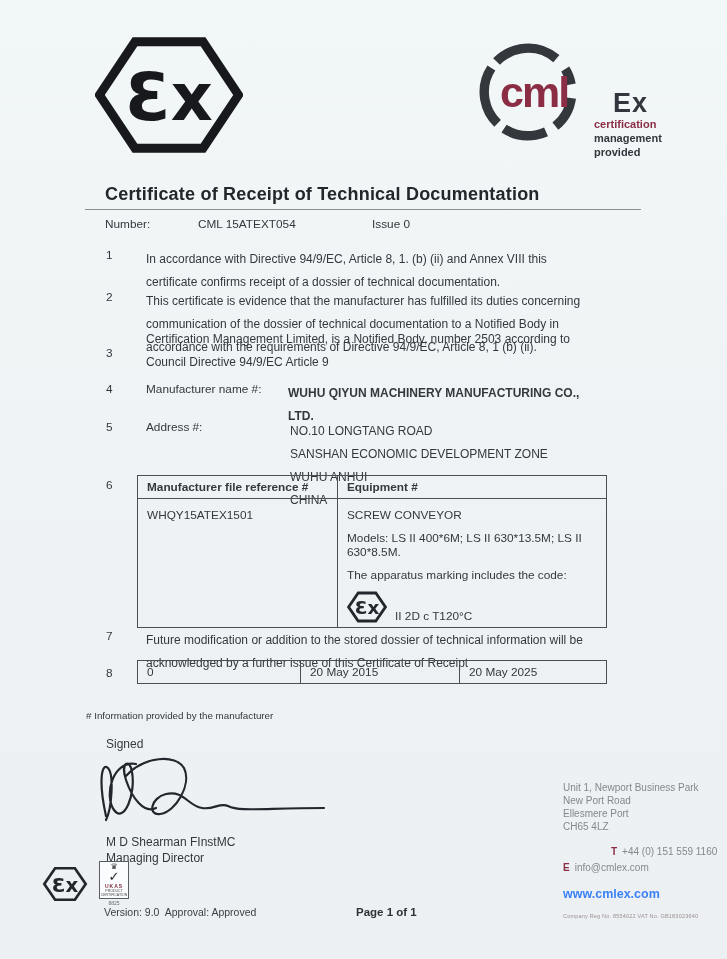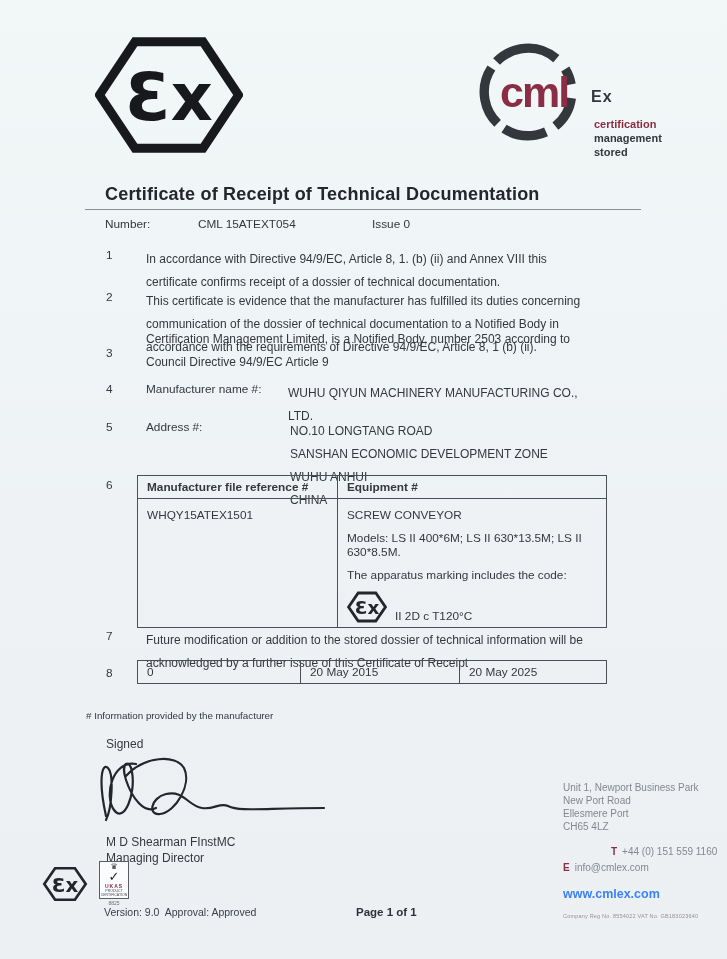--- a/index.html
+++ b/index.html
@@ -22,21 +22,21 @@
   .rule{ height:1px; background:#6a6e74; opacity:.75; }
   .numrow{ font-size:11.8px; color:#34383e; }
 
   
   .cnum{ font-size:11.8px; color:#34383e; width:22px; }
   .ctext{ font-size:12px; line-height:23px; color:#34383e; }
   .clabel{ font-size:11.8px; color:#34383e; }
 
   
   .cml-name{ font-size:43px; font-weight:bold; color:#8c2d46; letter-spacing:-2px; font-family:"Liberation Sans",sans-serif; }
-  .cml-ex{ font-size:16px; font-weight:bold; color:#33363c; letter-spacing:1px; }
+  .cml-ex{ font-size:27px; font-weight:bold; color:#33363c; letter-spacing:1px;margin-left:22px; }
   .cml-line{ font-size:11px; font-weight:bold; line-height:13.5px; color:#33363c; }
   .cml-line.m{ color:#8c2d46; }
 
   
   table{ border-collapse:collapse; table-layout:fixed; }
   td,th{ border:1.4px solid #4a4e55; font-size:11.8px; color:#34383e; text-align:left; vertical-align:top; padding:4px 9px; }
   th{ font-weight:bold; }
   .eq-cell div{ margin-bottom:9px; }
 
   
@@ -69,21 +69,21 @@
 </div>
 
 <div class="abs" style="left:478px; top:40px; width:230px; height:135px;">
   <svg class="abs" style="left:0; top:2px;" width="100" height="100" viewBox="0 0 96 96">
     <circle cx="48" cy="48" r="42" fill="none" stroke="#34373c" stroke-width="9" pathLength="100" stroke-dasharray="0 5 12 4 16 3 22 3 24 5 6" transform="rotate(-10 48 48)"></circle>
   </svg>
   <span class="abs cml-name" style="left:22px; top:28px;">cml</span>
   <span class="abs cml-ex" style="left:113px; top:48px;">Ex</span>
   <span class="abs cml-line m" style="left:116px; top:78px;">certification</span>
   <span class="abs cml-line" style="left:116px; top:92px;">management</span>
-  <span class="abs cml-line" style="left:116px; top:106px;">stored</span>
+  <span class="abs cml-line" style="left:116px; top:106px;">provided</span>
 </div>
 
 <div class="abs title" style="left:105px; top:184px;">Certificate of Receipt of Technical Documentation</div>
 <div class="abs rule" style="left:85px; top:209px; width:556px;"></div>
 <span class="abs numrow" style="left:105px; top:217px;">Number:</span>
 <span class="abs numrow" style="left:198px; top:217px;">CML 15ATEXT054</span>
 <span class="abs numrow" style="left:372px; top:217px;">Issue 0</span>
 
 <span class="abs cnum" style="left:106px; top:248px;">1</span>
 <div class="abs ctext pre" style="left:146px; top:248px; width:480px;">In accordance with Directive 94/9/EC, Article 8, 1. (b) (ii) and Annex VIII this
@@ -93,21 +93,21 @@
 <div class="abs ctext pre" style="left:146px; top:290px; width:480px;">This certificate is evidence that the manufacturer has fulfilled its duties concerning
 communication of the dossier of technical documentation to a Notified Body in
 accordance with the requirements of Directive 94/9/EC, Article 8, 1 (b) (ii).</div>
 
 <span class="abs cnum" style="left:106px; top:346px;">3</span>
 <div class="abs ctext pre" style="left:146px; top:328px; width:480px;">Certification Management Limited, is a Notified Body, number 2503 according to
 Council Directive 94/9/EC Article 9</div>
 
 <span class="abs cnum" style="left:106px; top:382px;">4</span>
 <span class="abs clabel" style="left:146px; top:382px;">Manufacturer name #:</span>
-<div class="abs ctext pre" style="left:288px; top:382px; width:330px;">WUHU QIYUN MACHINERY MANUFACTURING CO.,
+<div class="abs ctext pre" style="left:288px; top:382px; width:330px;font-weight:bold;">WUHU QIYUN MACHINERY MANUFACTURING CO.,
 LTD.</div>
 
 <span class="abs cnum" style="left:106px; top:420px;">5</span>
 <span class="abs clabel" style="left:146px; top:420px;">Address #:</span>
 <div class="abs ctext pre" style="left:290px; top:420px; width:330px;">NO.10 LONGTANG ROAD
 SANSHAN ECONOMIC DEVELOPMENT ZONE
 WUHU ANHUI
 CHINA</div>
 
 <span class="abs cnum" style="left:106px; top:478px;">6</span>

